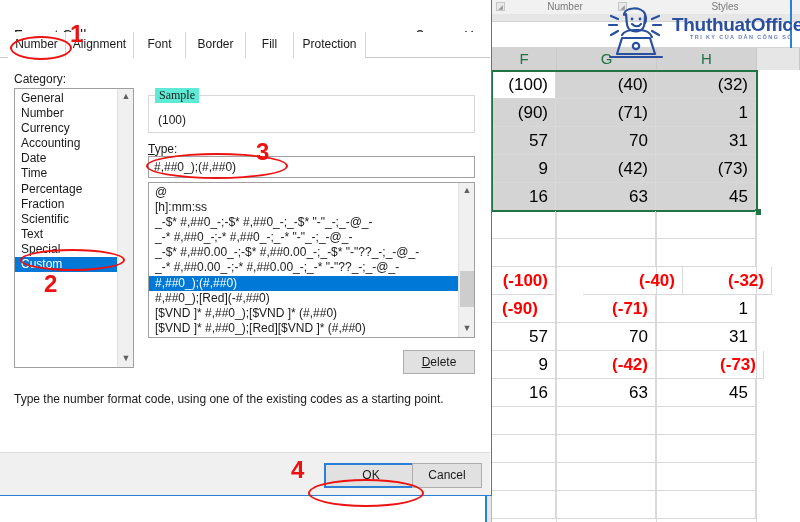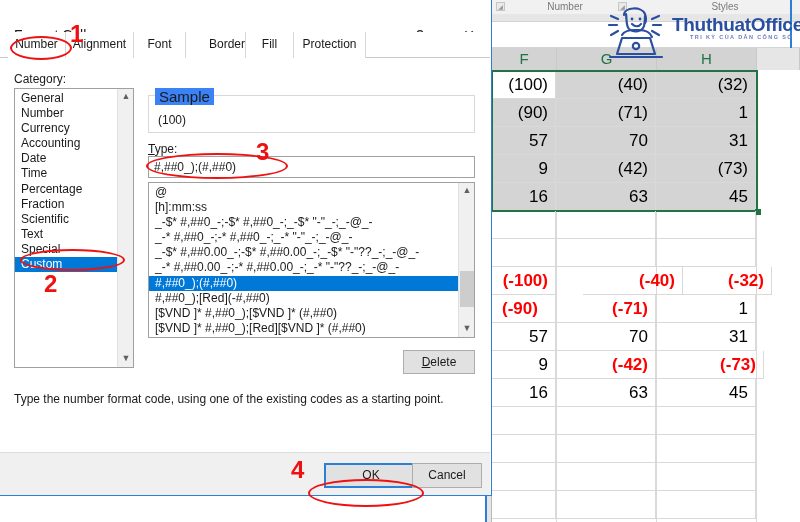--- a/index.html
+++ b/index.html
@@ -150,22 +150,22 @@
   .sb-arrow {
     position: absolute; left: 0; width: 16px; height: 16px;
     text-align: center; line-height: 14px; font-size: 9px; color: #606060;
   }
   .sb-thumb { position: absolute; left: 1px; width: 14px; background: #cdcdcd; }
 
   .groupbox {
     position: absolute; border: 1px solid #d8d8d8;
   }
   .group-title {
-    position: absolute; background: #3b82f6; padding: 0 4px;
-    font-size: 15px; color: #1a1a1a;
+    position: absolute; background: #5eead4; padding: 0 4px;
+    font-size: 12px; color: #1a1a1a; font-family: Liberation Serif, serif;
   }
 
   .textinput {
     position: absolute; border: 1px solid #a0a0a0; background: #ffffff;
     font-size: 12px; color: #1a1a1a; padding: 0 5px;
     line-height: 20px;
   }
 
   .btn {
     position: absolute; background: #e1e1e1; border: 1px solid #adadad;
@@ -320,21 +320,21 @@
     <div class="titlebar">
       <div class="dlg-title">Format Cells</div>
       <div class="titlebtn" style="left:403px;">?</div>
       <div class="titlebtn" style="left:452px;">✕</div>
     </div>
 
     <div class="tabstrip">
       <div class="tab active" style="left:8px;width:58px;">Number</div>
       <div class="tab" style="left:66px;width:68px;">Alignment</div>
       <div class="tab" style="left:134px;width:52px;">Font</div>
-      <div class="tab" style="left:186px;width:60px;text-align:right;">Border</div>
+      <div class="tab" style="left:186px;width:60px;">Border</div>
       <div class="tab" style="left:246px;width:48px;">Fill</div>
       <div class="tab" style="left:294px;width:72px;">Protection</div>
     </div>
 
     <div class="lbl" style="left:14px;top:72px;">Category:</div>
     <div class="listbox" style="left:14px;top:88px;width:120px;height:280px;">
       <div style="position:absolute;left:0;top:2px;width:102px;">
         <div class="lb-item">General</div>
         <div class="lb-item">Number</div>
         <div class="lb-item">Currency</div>

